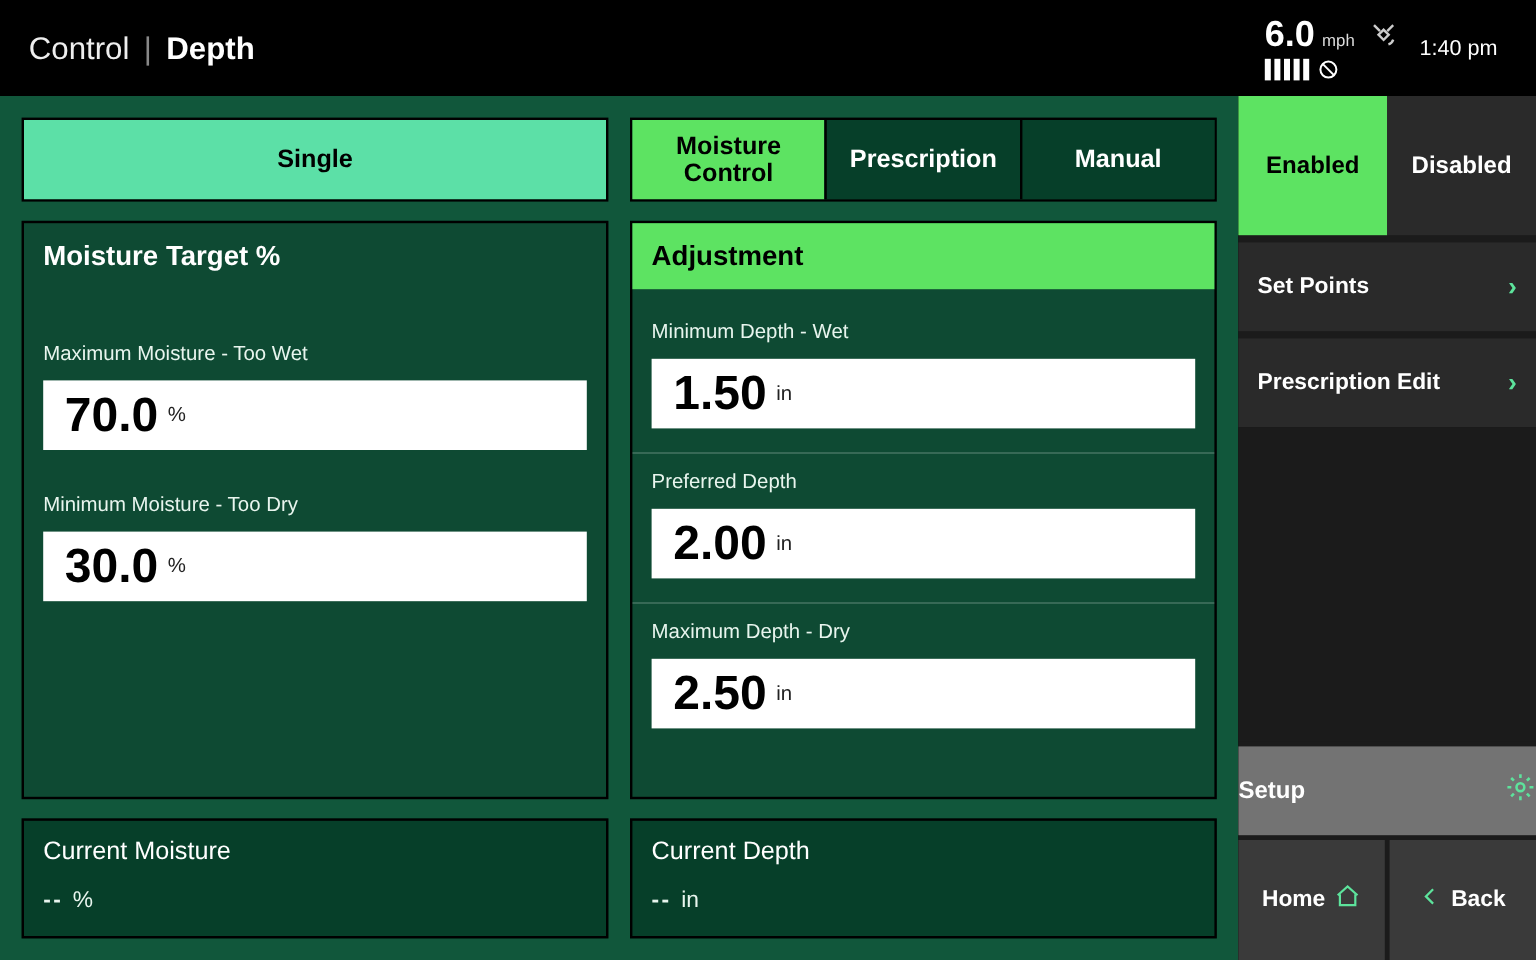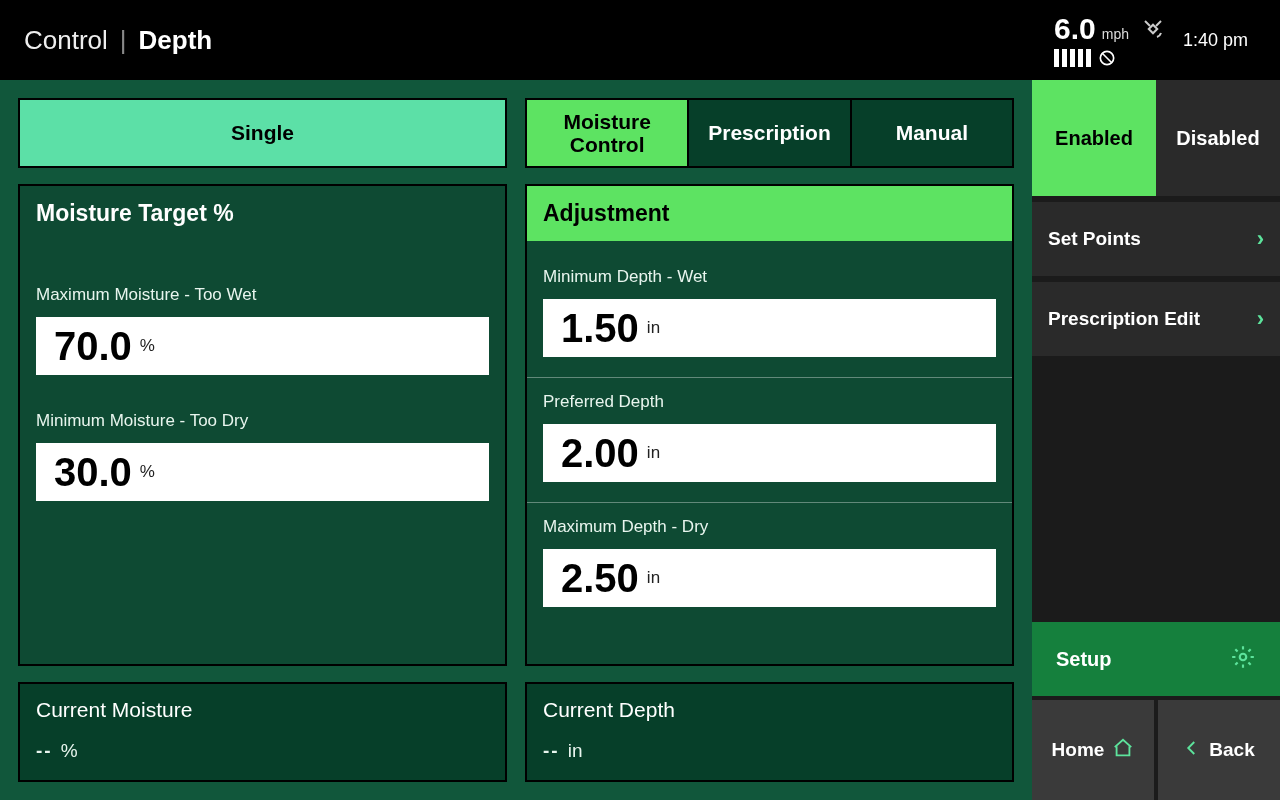--- a/index.html
+++ b/index.html
@@ -48,21 +48,21 @@
   .sidebar { width: 248px; background: #1b1b1b; display: flex; flex-direction: column; }
   .side-tabs { display: flex; height: 116px; }
   .side-tab { flex: 1; display: flex; align-items: center; justify-content: center; font-size: 20px; font-weight: 700; cursor: pointer; }
   .side-tab.enabled { background: #5de362; color: #000; }
   .side-tab.disabled { background: #2a2a2a; color: #fff; }
   .side-list { display: flex; flex-direction: column; }
   .side-item { height: 74px; background: #2a2a2a; margin-top: 6px; display: flex; align-items: center; justify-content: space-between; padding: 0 16px; font-size: 19px; font-weight: 600; cursor: pointer; }
   .side-item:first-child { margin-top: 6px; }
   .chev { color: #5de39c; font-size: 22px; }
   .side-spacer { flex: 1; background: #1b1b1b; }
-  .side-setup { height: 74px; background: #15803d; margin-top: 4px; display: flex; align-items: center; justify-content: space-between; padding: 0 24px; font-size: 20px; font-weight: 600; cursor: pointer; }
+  .side-setup { height: 74px; background: #737373; margin-top: 4px; display: flex; align-items: center; justify-content: space-between; padding: 0 0; font-size: 20px; font-weight: 600; cursor: pointer; }
   .side-bottom { display: flex; height: 100px; margin-top: 4px; gap: 4px; }
   .side-btn { flex: 1; background: #3a3a3a; display: flex; align-items: center; justify-content: center; gap: 8px; font-size: 19px; font-weight: 600; cursor: pointer; }
   .icon-green { color: #5de39c; }
   .col-left { display:flex; flex-direction:column; }
   .col-right { display:flex; flex-direction:column; }
   .spacer-in-panel { flex:1; }
 </style>
 </head>
 <body>
 

